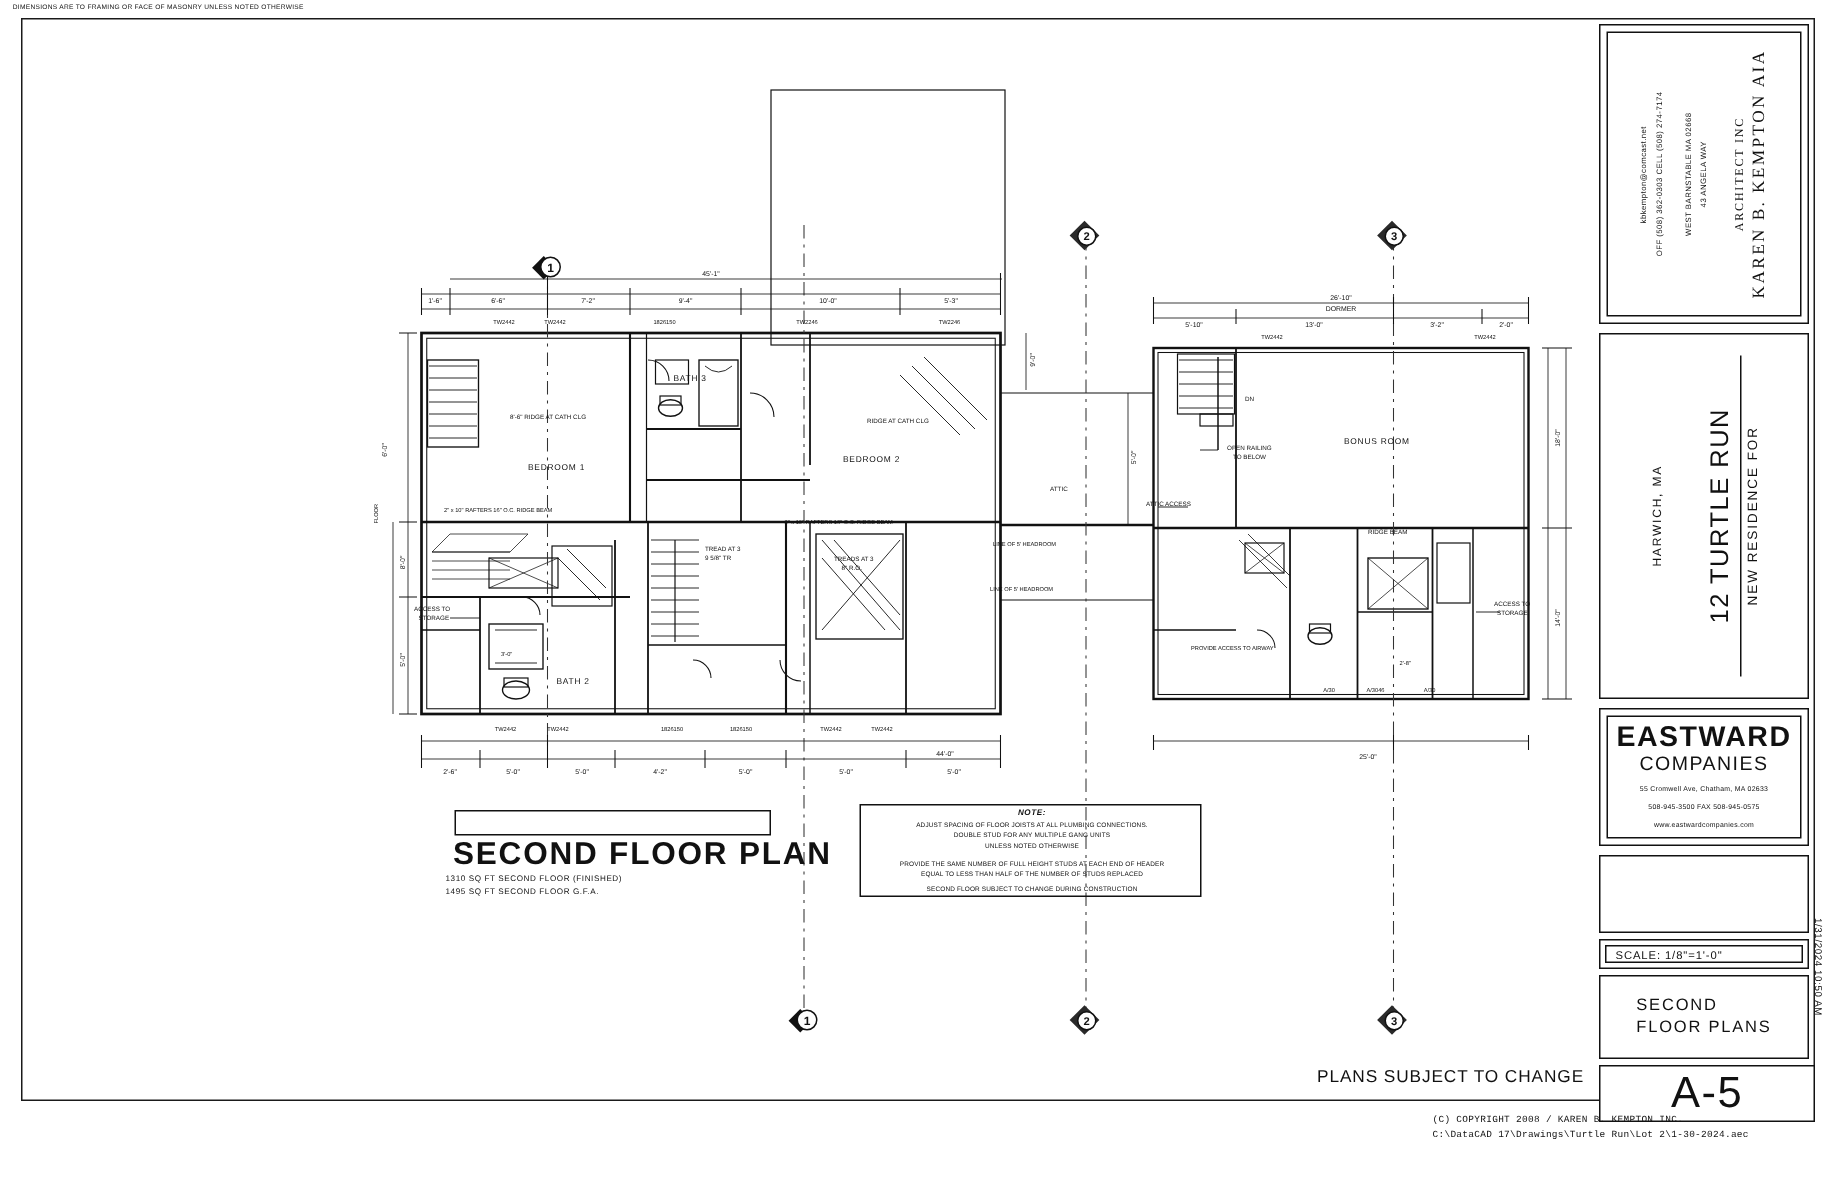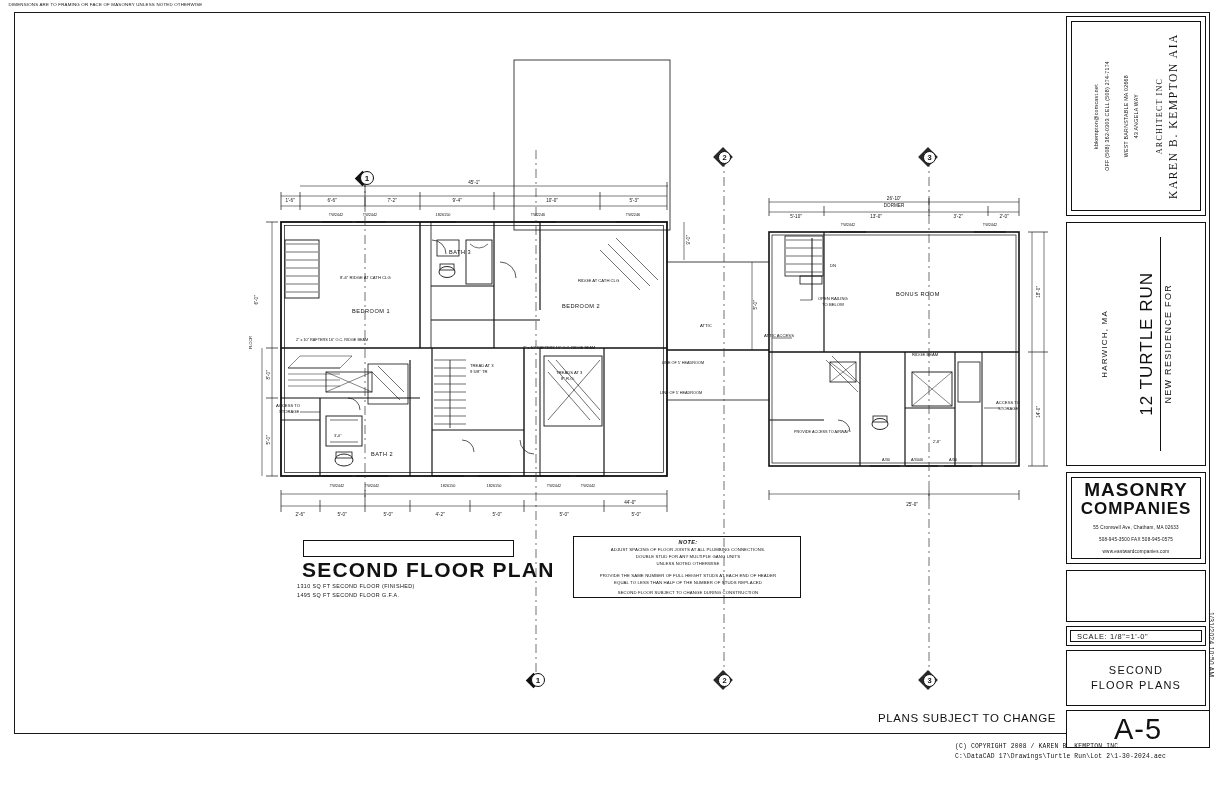--- a/index.html
+++ b/index.html
@@ -31,31 +31,31 @@
   .proj-for{font-size:9px;letter-spacing:1.3px;}
   .proj-title{font-size:17px;letter-spacing:1px;}
   .proj-loc{font-size:8px;letter-spacing:1.2px;}
   .proj-rule{position:absolute;right:44px;top:14px;bottom:14px;width:1px;background:#111;}
 
   .ew-box{top:456px;width:140px;height:92px;display:flex;flex-direction:column;
           align-items:center;justify-content:center;}
   .ew-inner{position:absolute;left:4px;top:4px;right:4px;bottom:4px;border:1px solid #111;
             display:flex;flex-direction:column;align-items:center;justify-content:center;}
   .ew-1{font-size:19px;font-weight:bold;letter-spacing:1px;line-height:1.05;}
-  .ew-2{font-size:17px;font-weight:bold;letter-spacing:1px;line-height:1.1;}
+  .ew-2{font-size:13px;font-weight:normal;letter-spacing:1px;line-height:1.1;}
   .ew-addr{font-size:4.6px;line-height:1.6;text-align:center;margin-top:5px;letter-spacing:.2px;}
 
   .rev-box{top:554px;width:140px;height:52px;}
   .scale-box{top:610px;width:140px;height:20px;display:flex;align-items:center;}
   .scale-inner{position:absolute;left:3px;top:3px;right:3px;bottom:3px;border:1px solid #111;
                display:flex;align-items:center;padding-left:6px;}
   .scale-txt{font-size:7.5px;letter-spacing:.6px;}
 
   .sheetname-box{top:634px;width:140px;height:56px;display:flex;align-items:center;justify-content:center;}
-  .sheetname-txt{font-size:11px;letter-spacing:1.2px;line-height:1.35;text-align:center;}
+  .sheetname-txt{font-size:11px;letter-spacing:1.2px;line-height:1.35;}
 
   .sheetno-box{top:694px;width:144px;height:38px;display:flex;align-items:center;justify-content:center;}
   .sheetno-txt{font-size:29px;letter-spacing:1px;font-family:"Liberation Sans",sans-serif;}
 
   .stamp{position:absolute;left:1208px;top:612px;font-size:6.5px;letter-spacing:.4px;
          writing-mode:vertical-rl;white-space:nowrap;}
 
   
   .footer{position:absolute;left:955px;top:742px;font-size:6.3px;line-height:1.6;
           font-family:"Liberation Mono",monospace;letter-spacing:.2px;}
@@ -437,21 +437,21 @@
         <div class="vert proj-for">NEW RESIDENCE FOR</div>
         <div class="vert proj-title">12 TURTLE RUN</div>
         <div style="width:16px"></div>
         <div class="vert proj-loc">HARWICH, MA</div>
       </div>
       <div class="proj-rule"></div>
     </div>
 
     <div class="tb-box ew-box">
       <div class="ew-inner">
-        <div class="ew-1">MASONRY</div>
+        <div class="ew-1">EASTWARD</div>
         <div class="ew-2">COMPANIES</div>
         <div class="ew-addr">55 Cromwell Ave,  Chatham, MA 02633</div>
         <div class="ew-addr">508-945-3500           FAX 508-945-0575</div>
         <div class="ew-addr">www.eastwardcompanies.com</div>
       </div>
     </div>
 
     <div class="tb-box rev-box"></div>
 
     <div class="tb-box scale-box">

